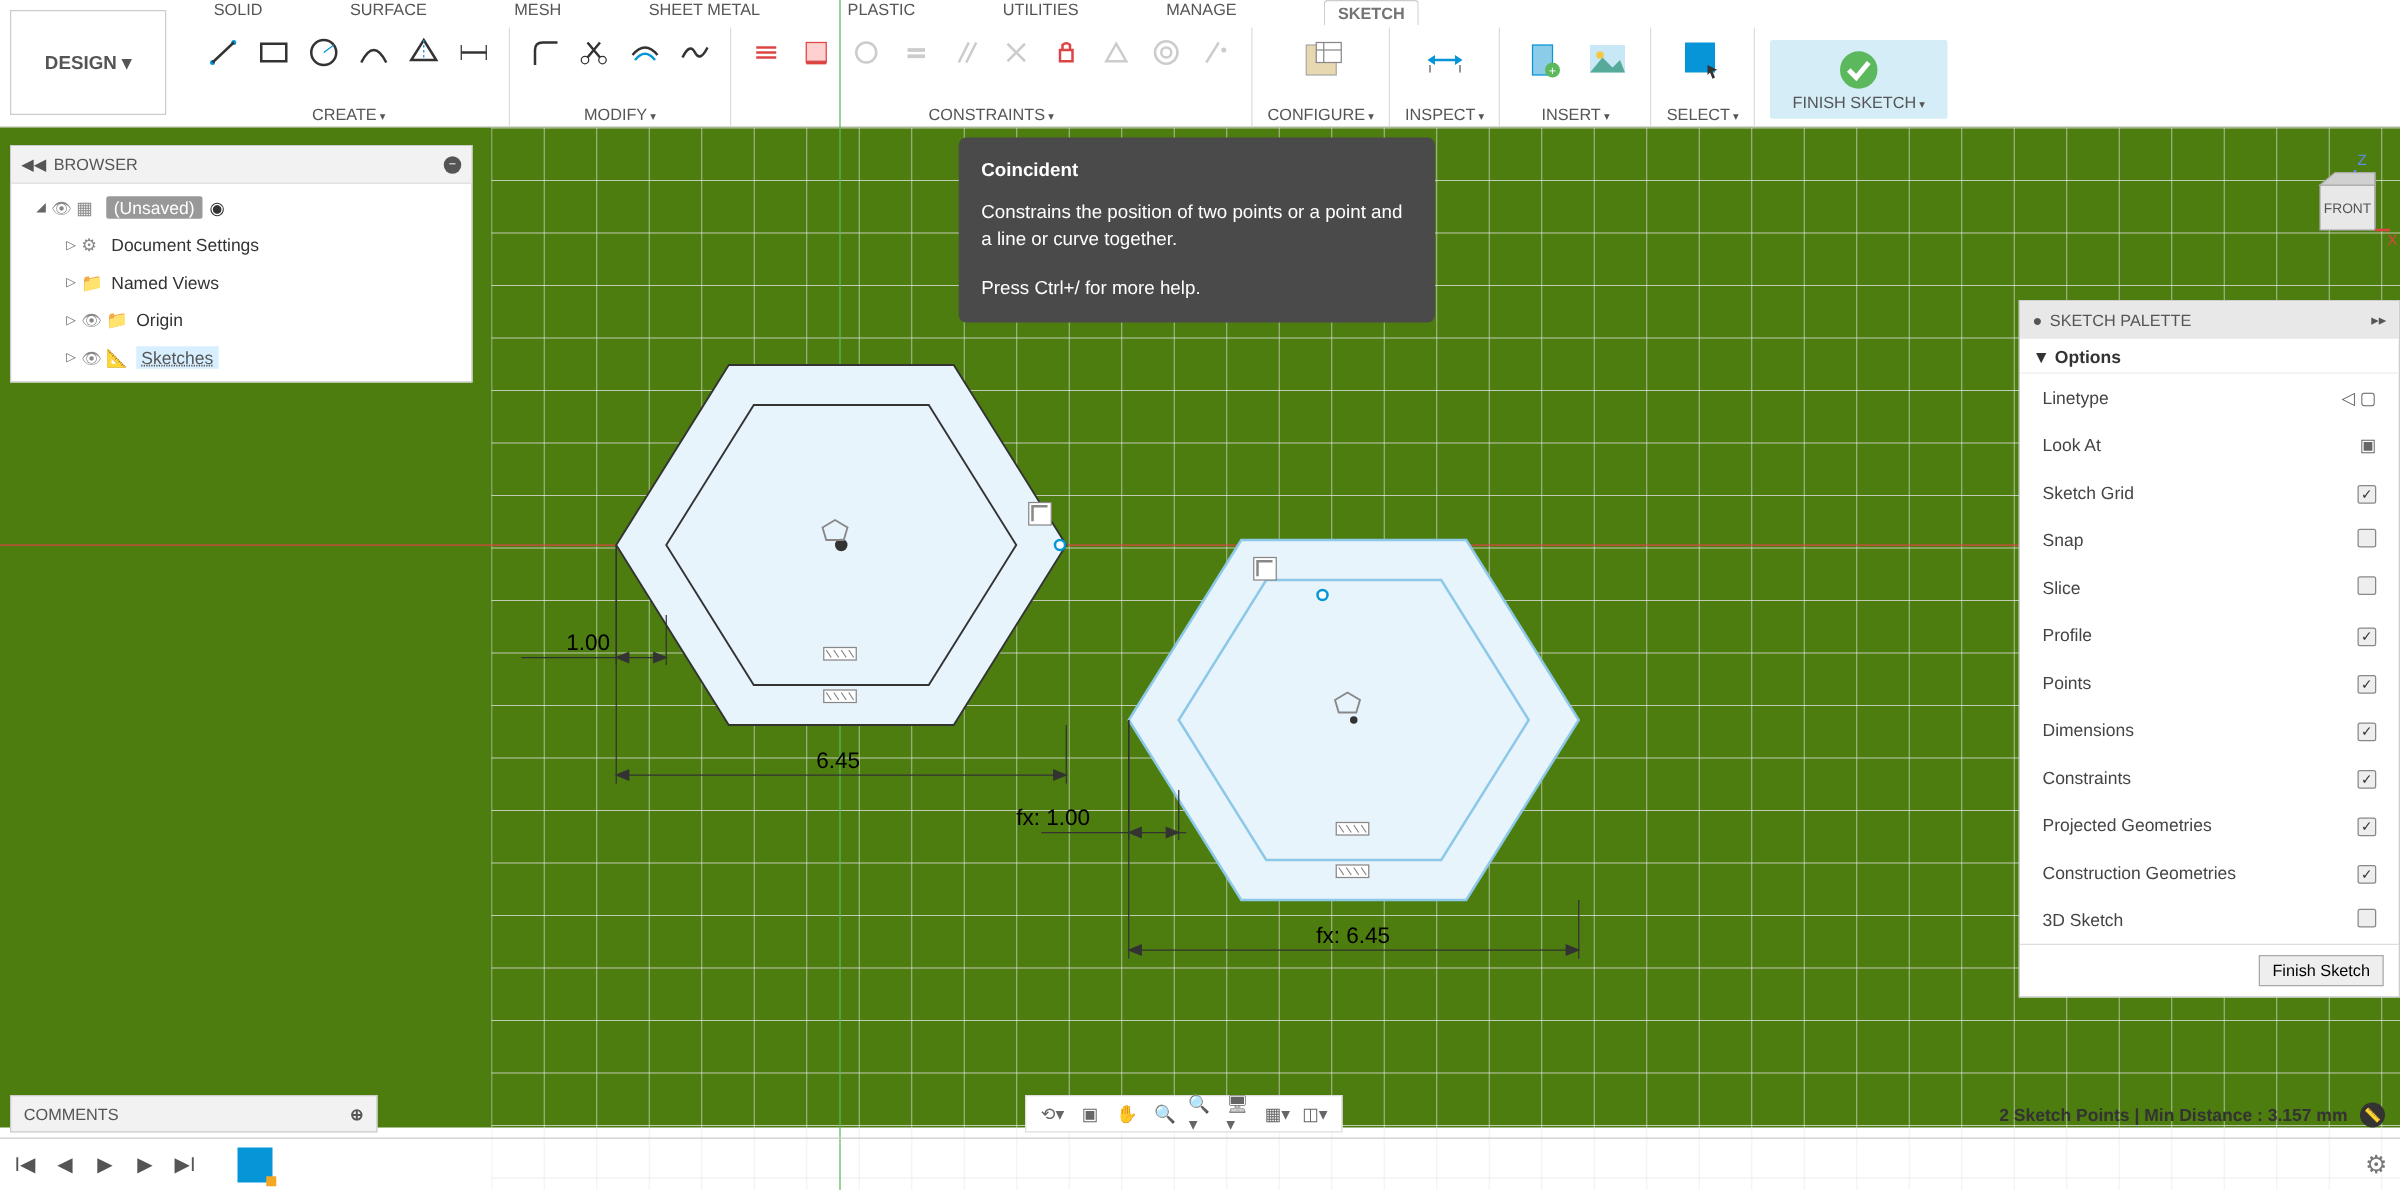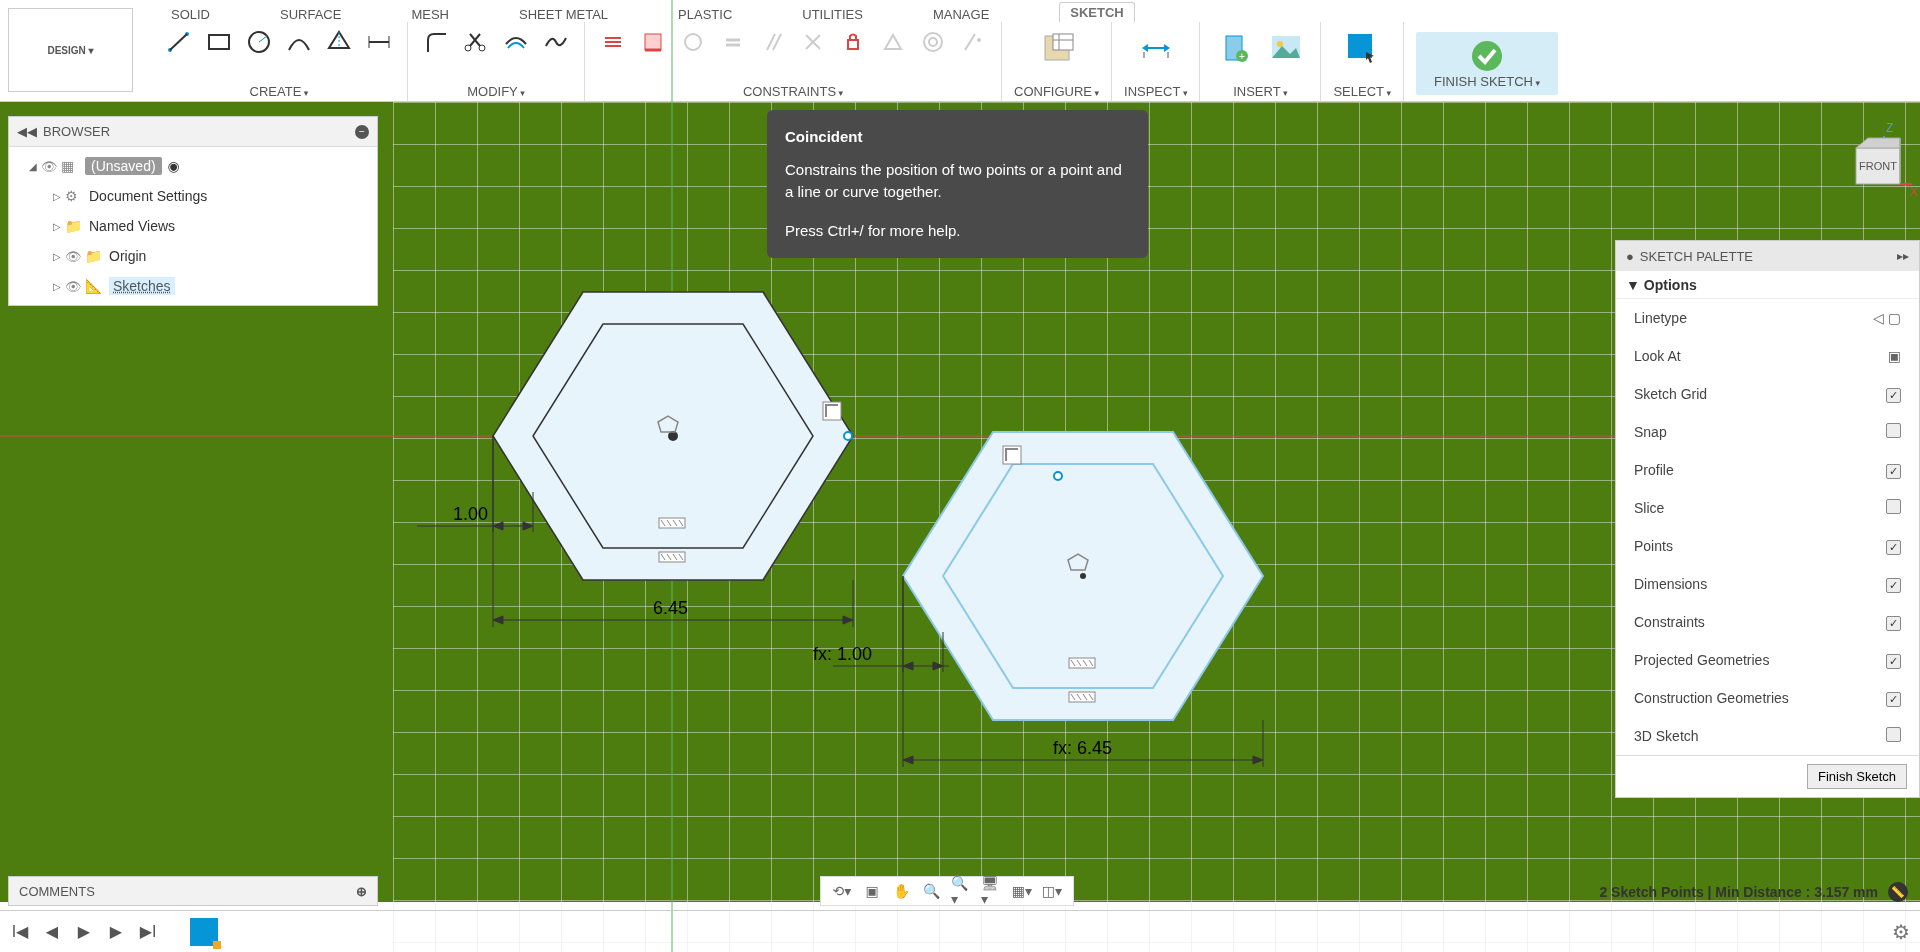--- a/index.html
+++ b/index.html
@@ -1,22 +1,22 @@
 <!DOCTYPE html>
 <html><head>
 <meta charset="utf-8">
 <style>
 * { margin:0; padding:0; box-sizing:border-box; font-family:Arial,Helvetica,sans-serif; }
 body { width:1920px; height:952px; overflow:hidden; background:#fff; position:relative; }
 
 
 .toolbar { height:102px; border-bottom:1px solid #ccc; display:flex; }
-.design-btn { width:125px; height:84px; margin:8px; border:1px solid #ccc; display:flex; align-items:center; justify-content:center; font-size:10px; font-weight:bold; color:#555; cursor:pointer; }
+.design-btn { width:125px; height:84px; margin:8px; border:1px solid #ccc; display:flex; align-items:center; justify-content:center; font-size:15px; font-weight:bold; color:#555; cursor:pointer; }
 .tool-groups { flex:1; display:flex; flex-direction:column; }
-.tabs-row { height:22px; display:flex; align-items:flex-end; padding-left:30px; }
+.tabs-row { height:22px; display:flex; align-items:flex-start; padding-left:30px; }
 .tab { font-size:13px; color:#555; margin-right:70px; cursor:pointer; }
 .tab.active { color:#737373; font-weight:bold; border:1px solid #ccc; border-bottom:none; padding:2px 10px; border-radius:3px 3px 0 0; }
 .icons-row { flex:1; display:flex; align-items:center; padding-left:10px; }
 .tool-group { display:flex; flex-direction:column; align-items:center; border-right:1px solid #ddd; padding:0 12px; height:100%; justify-content:space-between; padding-top:4px; padding-bottom:2px; }
 .tool-group.no-label { justify-content:center; padding-bottom:0; }
 .tool-icons { display:flex; gap:8px; align-items:center; }
 .tool-icon { width:32px; height:32px; display:flex; align-items:center; justify-content:center; cursor:pointer; }
 .group-label { font-size:13px; color:#555; }
 .group-label::after { content:" ▾"; font-size:9px; }
 .finish-sketch-btn { background:#d4edf7; padding:6px 18px; display:flex; flex-direction:column; align-items:center; cursor:pointer; border-radius:2px; margin-right:10px; }
@@ -53,21 +53,21 @@
 .palette-header .pin { margin-left:auto; font-size:12px; }
 .palette-section { height:28px; display:flex; align-items:center; padding:0 10px; font-size:14px; font-weight:bold; color:#333; border-bottom:1px solid #eee; }
 .palette-row { height:38px; display:flex; align-items:center; justify-content:space-between; padding:0 18px; font-size:14px; color:#444; }
 .palette-row .ctrl { color:#666; }
 .chk { width:15px; height:15px; border:1px solid #888; border-radius:2px; display:inline-flex; align-items:center; justify-content:center; font-size:11px; background:#eee; }
 .chk.on::after { content:"✓"; color:#333; }
 .palette-footer { padding:8px 12px; display:flex; justify-content:flex-end; border-top:1px solid #ddd; }
 .finish-btn2 { border:1px solid #aaa; background:#eee; padding:4px 10px; font-size:13px; cursor:pointer; }
 
 
-.comments { position:absolute; left:8px; bottom:46px; width:370px; height:30px; border:1px solid #ccc; background:#f2f2f2; display:flex; align-items:center; padding:0 10px; font-size:13px; color:#555; }
+.comments { position:absolute; left:8px; bottom:46px; width:294px; height:30px; border:1px solid #ccc; background:#f2f2f2; display:flex; align-items:center; padding:0 10px; font-size:13px; color:#555; }
 .comments .plus { margin-left:auto; font-weight:bold; }
 
 
 .viewbar { position:absolute; left:820px; bottom:46px; height:30px; display:flex; align-items:center; gap:8px; background:#fff; border:1px solid #ddd; padding:0 10px; }
 .viewbar .vicn { width:22px; height:22px; display:flex; align-items:center; justify-content:center; color:#666; cursor:pointer; font-size:14px; }
 
 
 .statusbar { position:absolute; right:12px; bottom:50px; font-size:14px; font-weight:bold; color:#333; display:flex; align-items:center; }
 .statusbar .dot { width:20px; height:20px; border-radius:50%; background:#333; color:#fff; display:flex; align-items:center; justify-content:center; margin-left:10px; font-size:11px;}
 
@@ -458,26 +458,26 @@
       </div>
       <div class="palette-row">
         <span>Sketch Grid</span>
         <span class="ctrl"><span class="chk on"></span></span>
       </div>
       <div class="palette-row">
         <span>Snap</span>
         <span class="ctrl"><span class="chk"></span></span>
       </div>
       <div class="palette-row">
-        <span>Profile</span>
-        <span class="ctrl"><span class="chk on"></span></span>
-      </div>
-      <div class="palette-row">
         <span>Slice</span>
         <span class="ctrl"><span class="chk"></span></span>
+      </div>
+      <div class="palette-row">
+        <span>Profile</span>
+        <span class="ctrl"><span class="chk on"></span></span>
       </div>
       <div class="palette-row">
         <span>Points</span>
         <span class="ctrl"><span class="chk on"></span></span>
       </div>
       <div class="palette-row">
         <span>Dimensions</span>
         <span class="ctrl"><span class="chk on"></span></span>
       </div>
       <div class="palette-row">

